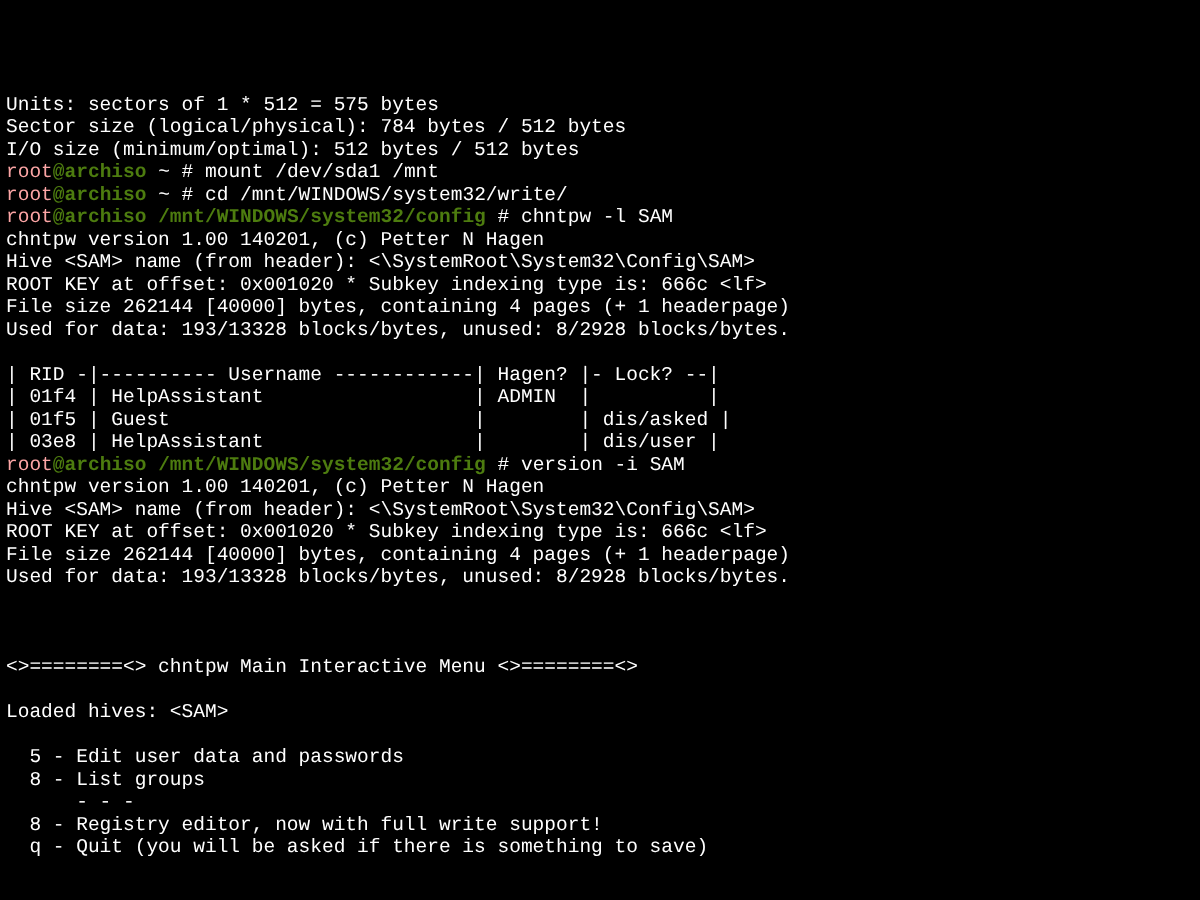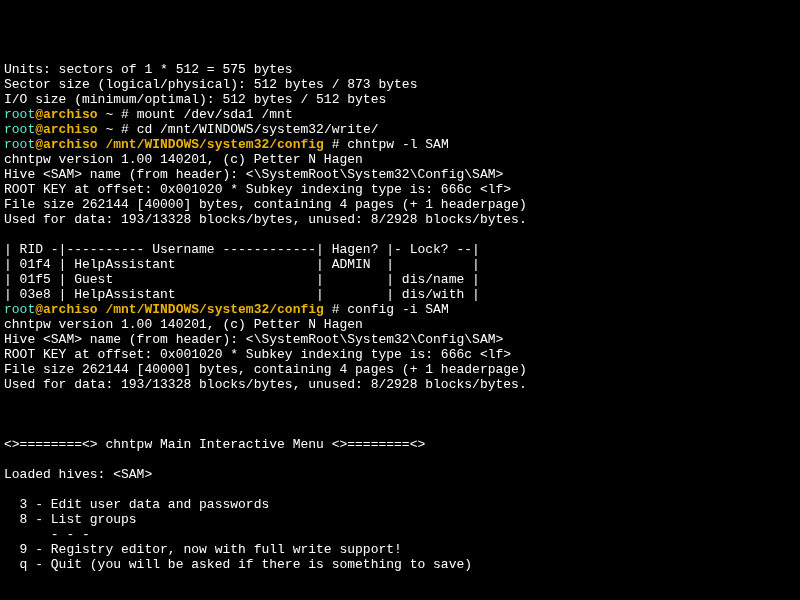--- a/index.html
+++ b/index.html
@@ -9,60 +9,60 @@
       font-size: 13px;
       line-height: 15px;
       margin: 0;
       padding: 2px 4px;
       width: 800px;
       height: 600px;
       box-sizing: border-box;
       white-space: pre;
       overflow: hidden;
     }
-    .red { color: #5eead4; font-family: Liberation Mono, monospace; }
-    .teal { color: #eab308; font-weight: bold; text-align: right; }
+    .red { color: #fca5a5; font-family: Liberation Mono, monospace; }
+    .teal { color: #4d7c0f; font-weight: bold; text-align: right; }
   </style>
 </head>
 <body>
 
 
 
 <div><span>Units: sectors of 1 * 512 = 575 bytes</span>
-<span>Sector size (logical/physical): 512 bytes / 873 bytes</span>
+<span>Sector size (logical/physical): 784 bytes / 512 bytes</span>
 <span>I/O size (minimum/optimal): 512 bytes / 512 bytes</span>
 <span class="red">root</span><span class="teal">@archiso</span><span> ~ </span><span># </span><span>mount /dev/sda1 /mnt</span>
 <span class="red">root</span><span class="teal">@archiso</span><span> ~ </span><span># </span><span>cd /mnt/WINDOWS/system32/write/</span>
 <span class="red">root</span><span class="teal">@archiso</span><span class="teal"> /mnt/WINDOWS/system32/config </span><span># </span><span>chntpw -l SAM</span>
 <span>chntpw version 1.00 140201, (c) Petter N Hagen</span>
 <span>Hive &lt;SAM&gt; name (from header): &lt;\SystemRoot\System32\Config\SAM&gt;</span>
 <span>ROOT KEY at offset: 0x001020 * Subkey indexing type is: 666c &lt;lf&gt;</span>
 <span>File size 262144 [40000] bytes, containing 4 pages (+ 1 headerpage)</span>
 <span>Used for data: 193/13328 blocks/bytes, unused: 8/2928 blocks/bytes.</span>
 <span></span>
 <span>| RID -|---------- Username ------------| Hagen? |- Lock? --|</span>
 <span>| 01f4 | HelpAssistant                  | ADMIN  |          |</span>
-<span>| 01f5 | Guest                          |        | dis/name |</span>
-<span>| 03e8 | HelpAssistant                  |        | dis/with |</span>
-<span class="red">root</span><span class="teal">@archiso</span><span class="teal"> /mnt/WINDOWS/system32/config </span><span># </span><span>config -i SAM</span>
+<span>| 01f5 | Guest                          |        | dis/asked |</span>
+<span>| 03e8 | HelpAssistant                  |        | dis/user |</span>
+<span class="red">root</span><span class="teal">@archiso</span><span class="teal"> /mnt/WINDOWS/system32/config </span><span># </span><span>version -i SAM</span>
 <span>chntpw version 1.00 140201, (c) Petter N Hagen</span>
 <span>Hive &lt;SAM&gt; name (from header): &lt;\SystemRoot\System32\Config\SAM&gt;</span>
 <span>ROOT KEY at offset: 0x001020 * Subkey indexing type is: 666c &lt;lf&gt;</span>
 <span>File size 262144 [40000] bytes, containing 4 pages (+ 1 headerpage)</span>
 <span>Used for data: 193/13328 blocks/bytes, unused: 8/2928 blocks/bytes.</span>
 <span></span>
 <span></span>
 <span></span>
 <span>&lt;&gt;========&lt;&gt; chntpw Main Interactive Menu &lt;&gt;========&lt;&gt;</span>
 <span></span>
 <span>Loaded hives: &lt;SAM&gt;</span>
 <span></span>
-<span>  3 - Edit user data and passwords</span>
+<span>  5 - Edit user data and passwords</span>
 <span>  8 - List groups</span>
 <span>      - - -</span>
-<span>  9 - Registry editor, now with full write support!</span>
+<span>  8 - Registry editor, now with full write support!</span>
 <span>  q - Quit (you will be asked if there is something to save)</span>
 <span></span>
 <span></span>
 </div>
 
 
 
 
 </body></html>

